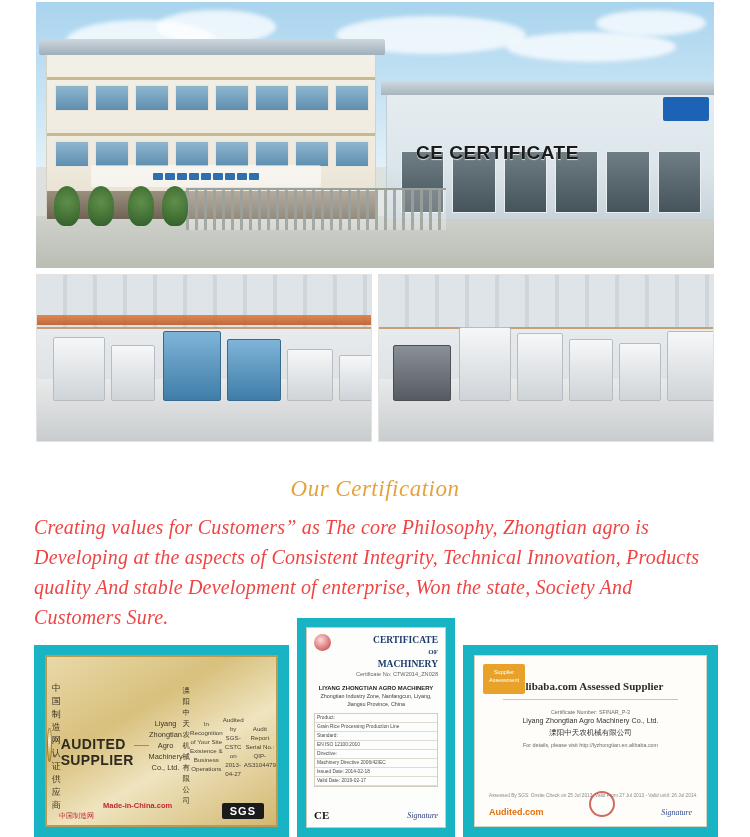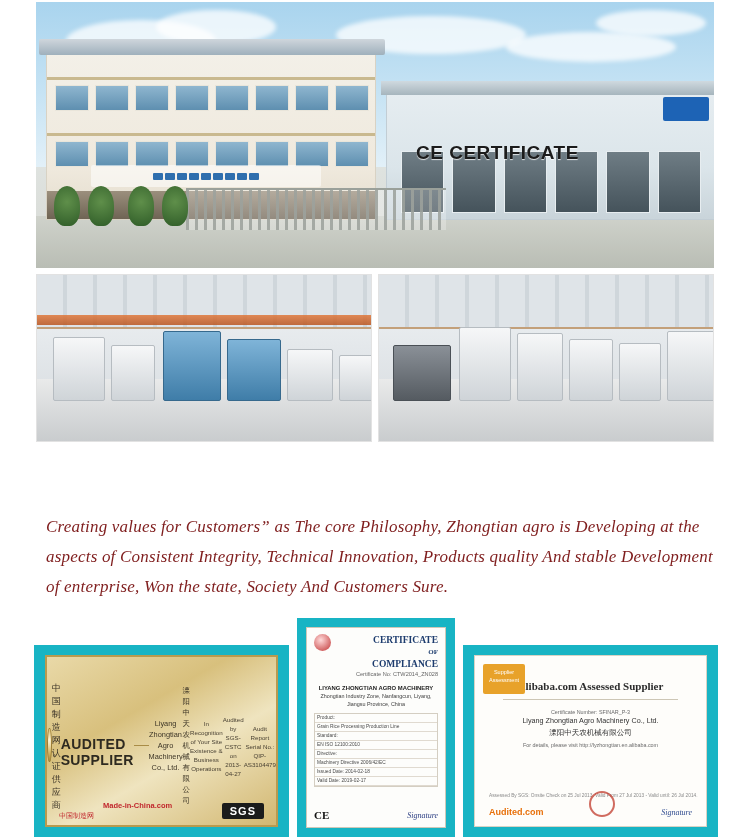--- a/index.html
+++ b/index.html
@@ -181,27 +181,27 @@
     font-family: "Liberation Serif", serif;
     font-style: italic;
     font-size: 23px;
     color: #e6a33c;
     letter-spacing: .5px;
   }
 
   
   .cert-para {
     position: absolute;
-    left: 46px; top: 512px;
+    left: 34px; top: 512px;
     width: 684px;
     font-family: "Liberation Serif", serif;
     font-style: italic;
-    font-size: 17px;
+    font-size: 20px;
     line-height: 30px;
-    color: #7f1d1d;
+    color: #ef4444;
     letter-spacing: .2px;
   }
 
   
   .certs {
     position: absolute;
     left: 34px; top: 618px;
     width: 684px; height: 219px;
   }
   .cert-card {
@@ -519,20 +519,21 @@
       <div class="floor"></div>
       <div class="mach dark" style="left:14px;  width:58px; height:56px;"></div>
       <div class="mach" style="left:80px;  width:52px; height:74px;"></div>
       <div class="mach" style="left:138px; width:46px; height:68px;"></div>
       <div class="mach" style="left:190px; width:44px; height:62px;"></div>
       <div class="mach" style="left:240px; width:42px; height:58px;"></div>
       <div class="mach" style="left:288px; width:50px; height:70px;"></div>
     </div>
   </div>
 
+  <div class="cert-title">Our Certification</div>
 
   <div class="cert-para">Creating values for Customers” as The core Philosophy, Zhongtian agro is Developing at the aspects of Consistent Integrity, Technical Innovation, Products quality And stable Development of enterprise, Won the state, Society And Customers Sure.</div>
 
   <div class="certs">
 
     <div class="cert-card cert-a">
       <div class="gold-inner">
         <div class="crest"></div>
         <div class="cn-line">中国制造网  认证供应商</div>
         <div class="audited">AUDITED SUPPLIER</div>
@@ -552,21 +553,21 @@
       </div>
     </div>
 
     <div class="cert-card cert-b">
       <div class="white-inner">
         <div class="wi-head">
           <div class="wi-seal"></div>
           <div style="flex:1">
             <div class="wi-title">CERTIFICATE</div>
             <div class="wi-title" style="font-size:7px">OF</div>
-            <div class="wi-title">COMPLIANCE</div>
+            <div class="wi-title">MACHINERY</div>
             <div class="wi-sub">Certificate No: CTW2014_ZN028</div>
           </div>
         </div>
         <div class="wi-body">
           <div class="strong">LIYANG ZHONGTIAN AGRO MACHINERY</div>
           <div>Zhongtian Industry Zone, Nanfangcun, Liyang,</div>
           <div>Jiangsu Province, China</div>
         </div>
         <div class="grid-rows">
           <div>Product:</div>

